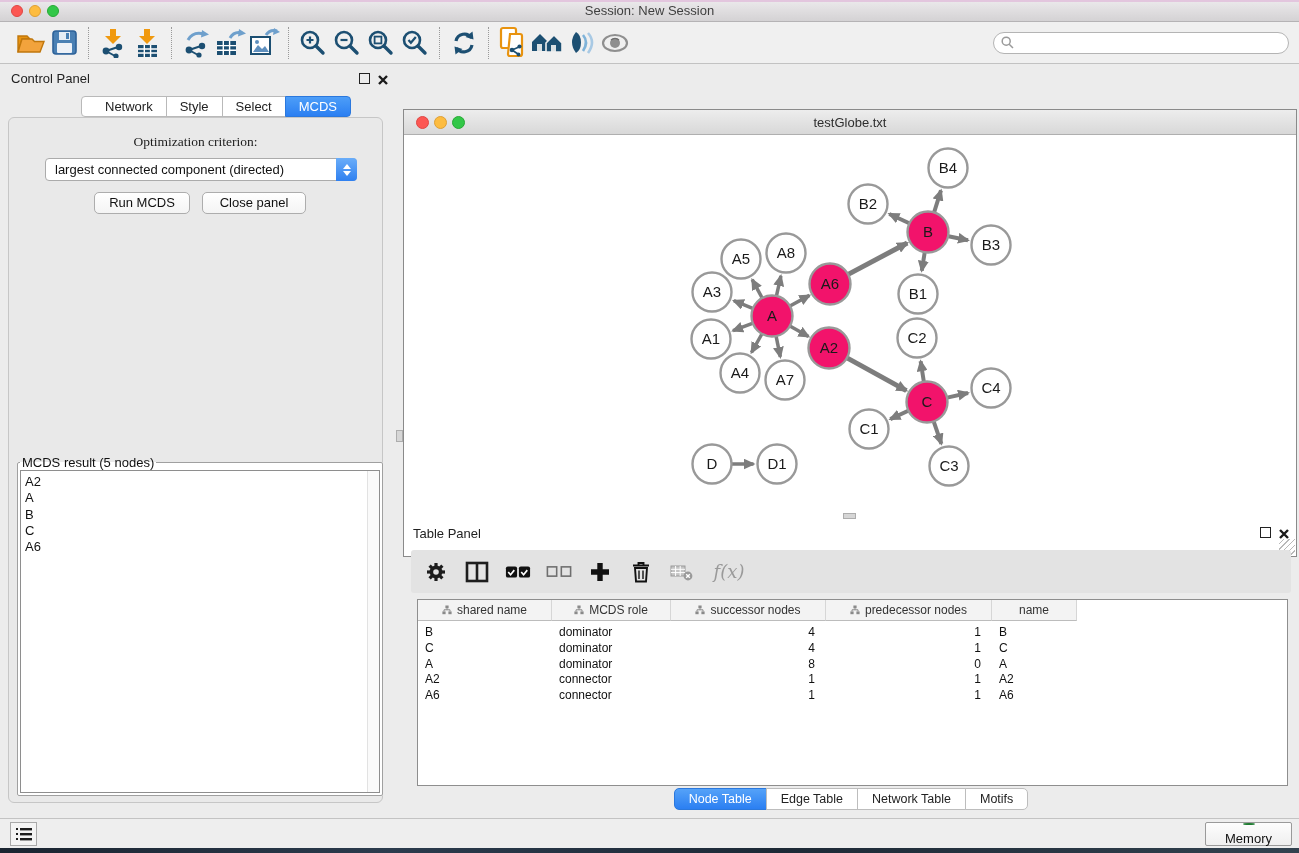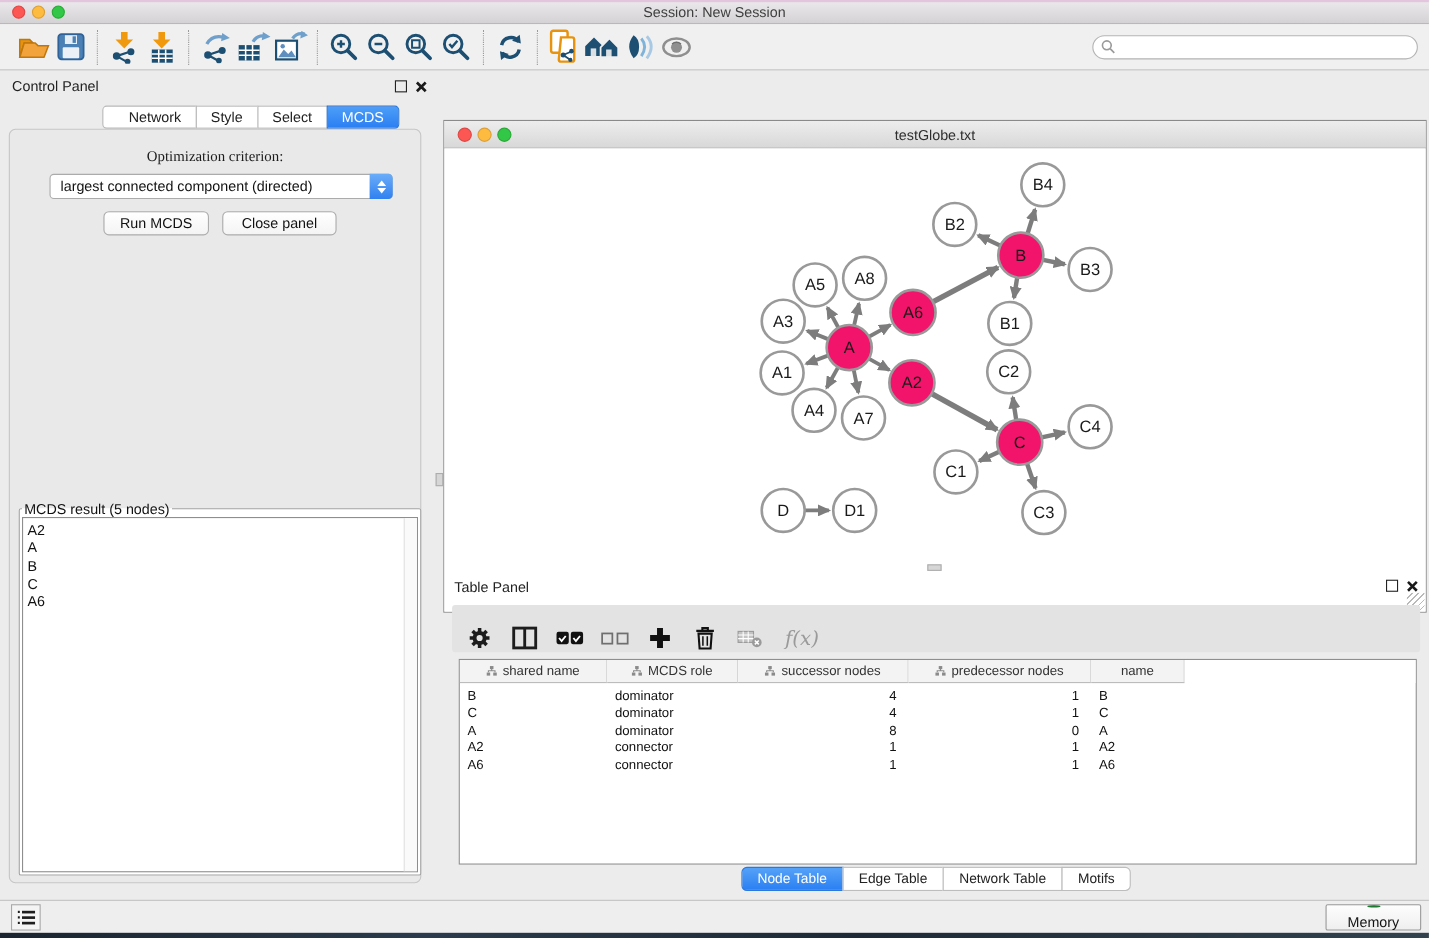--- a/index.html
+++ b/index.html
@@ -26,21 +26,21 @@
     border:1px solid #b4b4b4; border-radius:12px; display:flex; align-items:center; padding-left:7px; }
   .searchbox input { border:none; outline:none; flex:1; font-size:12px; background:transparent; margin-left:4px; }
 
   
   .cp-head-title { position:absolute; left:11px; top:71px; font-size:13px; color:#222; }
   .win-float { position:absolute; width:11px; height:11px; border:1.6px solid #222; background:transparent; }
   .win-close { position:absolute; }
   .cp-tabs { position:absolute; left:77px; top:96px; display:flex; }
   .seg-tab { height:21px; line-height:20px; padding:0 13px; background:#fff; border:1px solid #b9b9b9;
     margin-left:-1px; font-size:13px; color:#222; text-align:center; }
-  .seg-tab:first-child { border-radius:4px 0 0 4px; margin-left:16px;padding-left:23px; }
+  .seg-tab:first-child { border-radius:4px 0 0 4px; margin-left:4px;padding-left:23px; }
   .seg-tab:last-child { border-radius:0 4px 4px 0; }
   .seg-tab.active { background:linear-gradient(#4d9ef8,#2b7ff2); border-color:#2b78dd; color:#fff; }
   .cp-body { position:absolute; left:8px; top:117px; width:375px; height:686px;
     background:#e9e9e9; border:1px solid #c6c6c6; border-radius:6px; }
   .crit-label { position:absolute; left:0; width:100%; top:16px; text-align:center; font-size:13.5px; color:#1c1c1c;font-family:Liberation Serif, serif; }
   .mac-select { position:absolute; left:36px; top:40px; width:312px; height:23px; background:#fff;
     border:1px solid #ababab; border-radius:4px; display:flex; align-items:center;gap:42px; }
   .mac-select .sel-text { flex:1; font-size:13px; color:#111; padding-left:9px; white-space:nowrap; overflow:hidden; }
   .sel-cap { width:21px; height:23px; margin:-1px -1px -1px 0; border-radius:0 4px 4px 0;
     background:linear-gradient(#6aadf9,#2f80f0); display:flex; flex-direction:column; align-items:center; justify-content:center; gap:2px; }
@@ -66,21 +66,21 @@
     background:linear-gradient(#ededed,#d8d8d8); border-bottom:1px solid #afafaf; }
   .nt-dot { position:absolute; top:6px; width:13px; height:13px; border-radius:50%; }
   .net-title .tb-title { top:5px; color:#2e2e2e; }
   .net-canvas { position:absolute; left:0; top:25px; width:892px; height:421px; background:#fff; }
   .grip { position:absolute; right:1px; bottom:1px; width:16px; height:16px;
     background:repeating-linear-gradient(135deg, transparent 0 3px, #b9b9b9 3px 4px); }
 
   
   .tp-title { position:absolute; left:413px; top:526px; font-size:13px; color:#222; }
   .tp-toolbar { position:absolute; left:411px; top:550px; width:880px; height:43px;
-    background:#e3e3e3; border-radius:3px; display:flex; align-items:flex-end; padding-left:12px; gap:15px; }
+    background:#e3e3e3; border-radius:3px; display:flex; align-items:center; padding-left:12px; gap:15px; }
   .ti { width:26px; height:26px; display:flex; align-items:center; justify-content:center; }
   .fx { font-family:"DejaVu Serif","Liberation Serif",serif; font-style:italic; font-size:18px; color:#9a9a9a; }
   .tbl { position:absolute; left:417px; top:599px; width:871px; height:187px; background:#fff; border:1px solid #8e8e8e; overflow:hidden; }
   .tbl-head { display:flex; height:21px; }
   .th { display:flex; align-items:center; justify-content:center; gap:5px; font-size:12px; color:#333;
     background:#f3f3f3; border-right:1px solid #d6d6d6; border-bottom:1px solid #bcbcbc; overflow:hidden; }
   .th.filler { background:#fff; border-right:none; border-bottom:none; flex:1; }
   .tbl-body { padding-top:4px; }
   .tr { display:flex; height:15.8px; }
   .td { font-size:12px; color:#111; line-height:15.8px; white-space:nowrap; overflow:hidden; }

